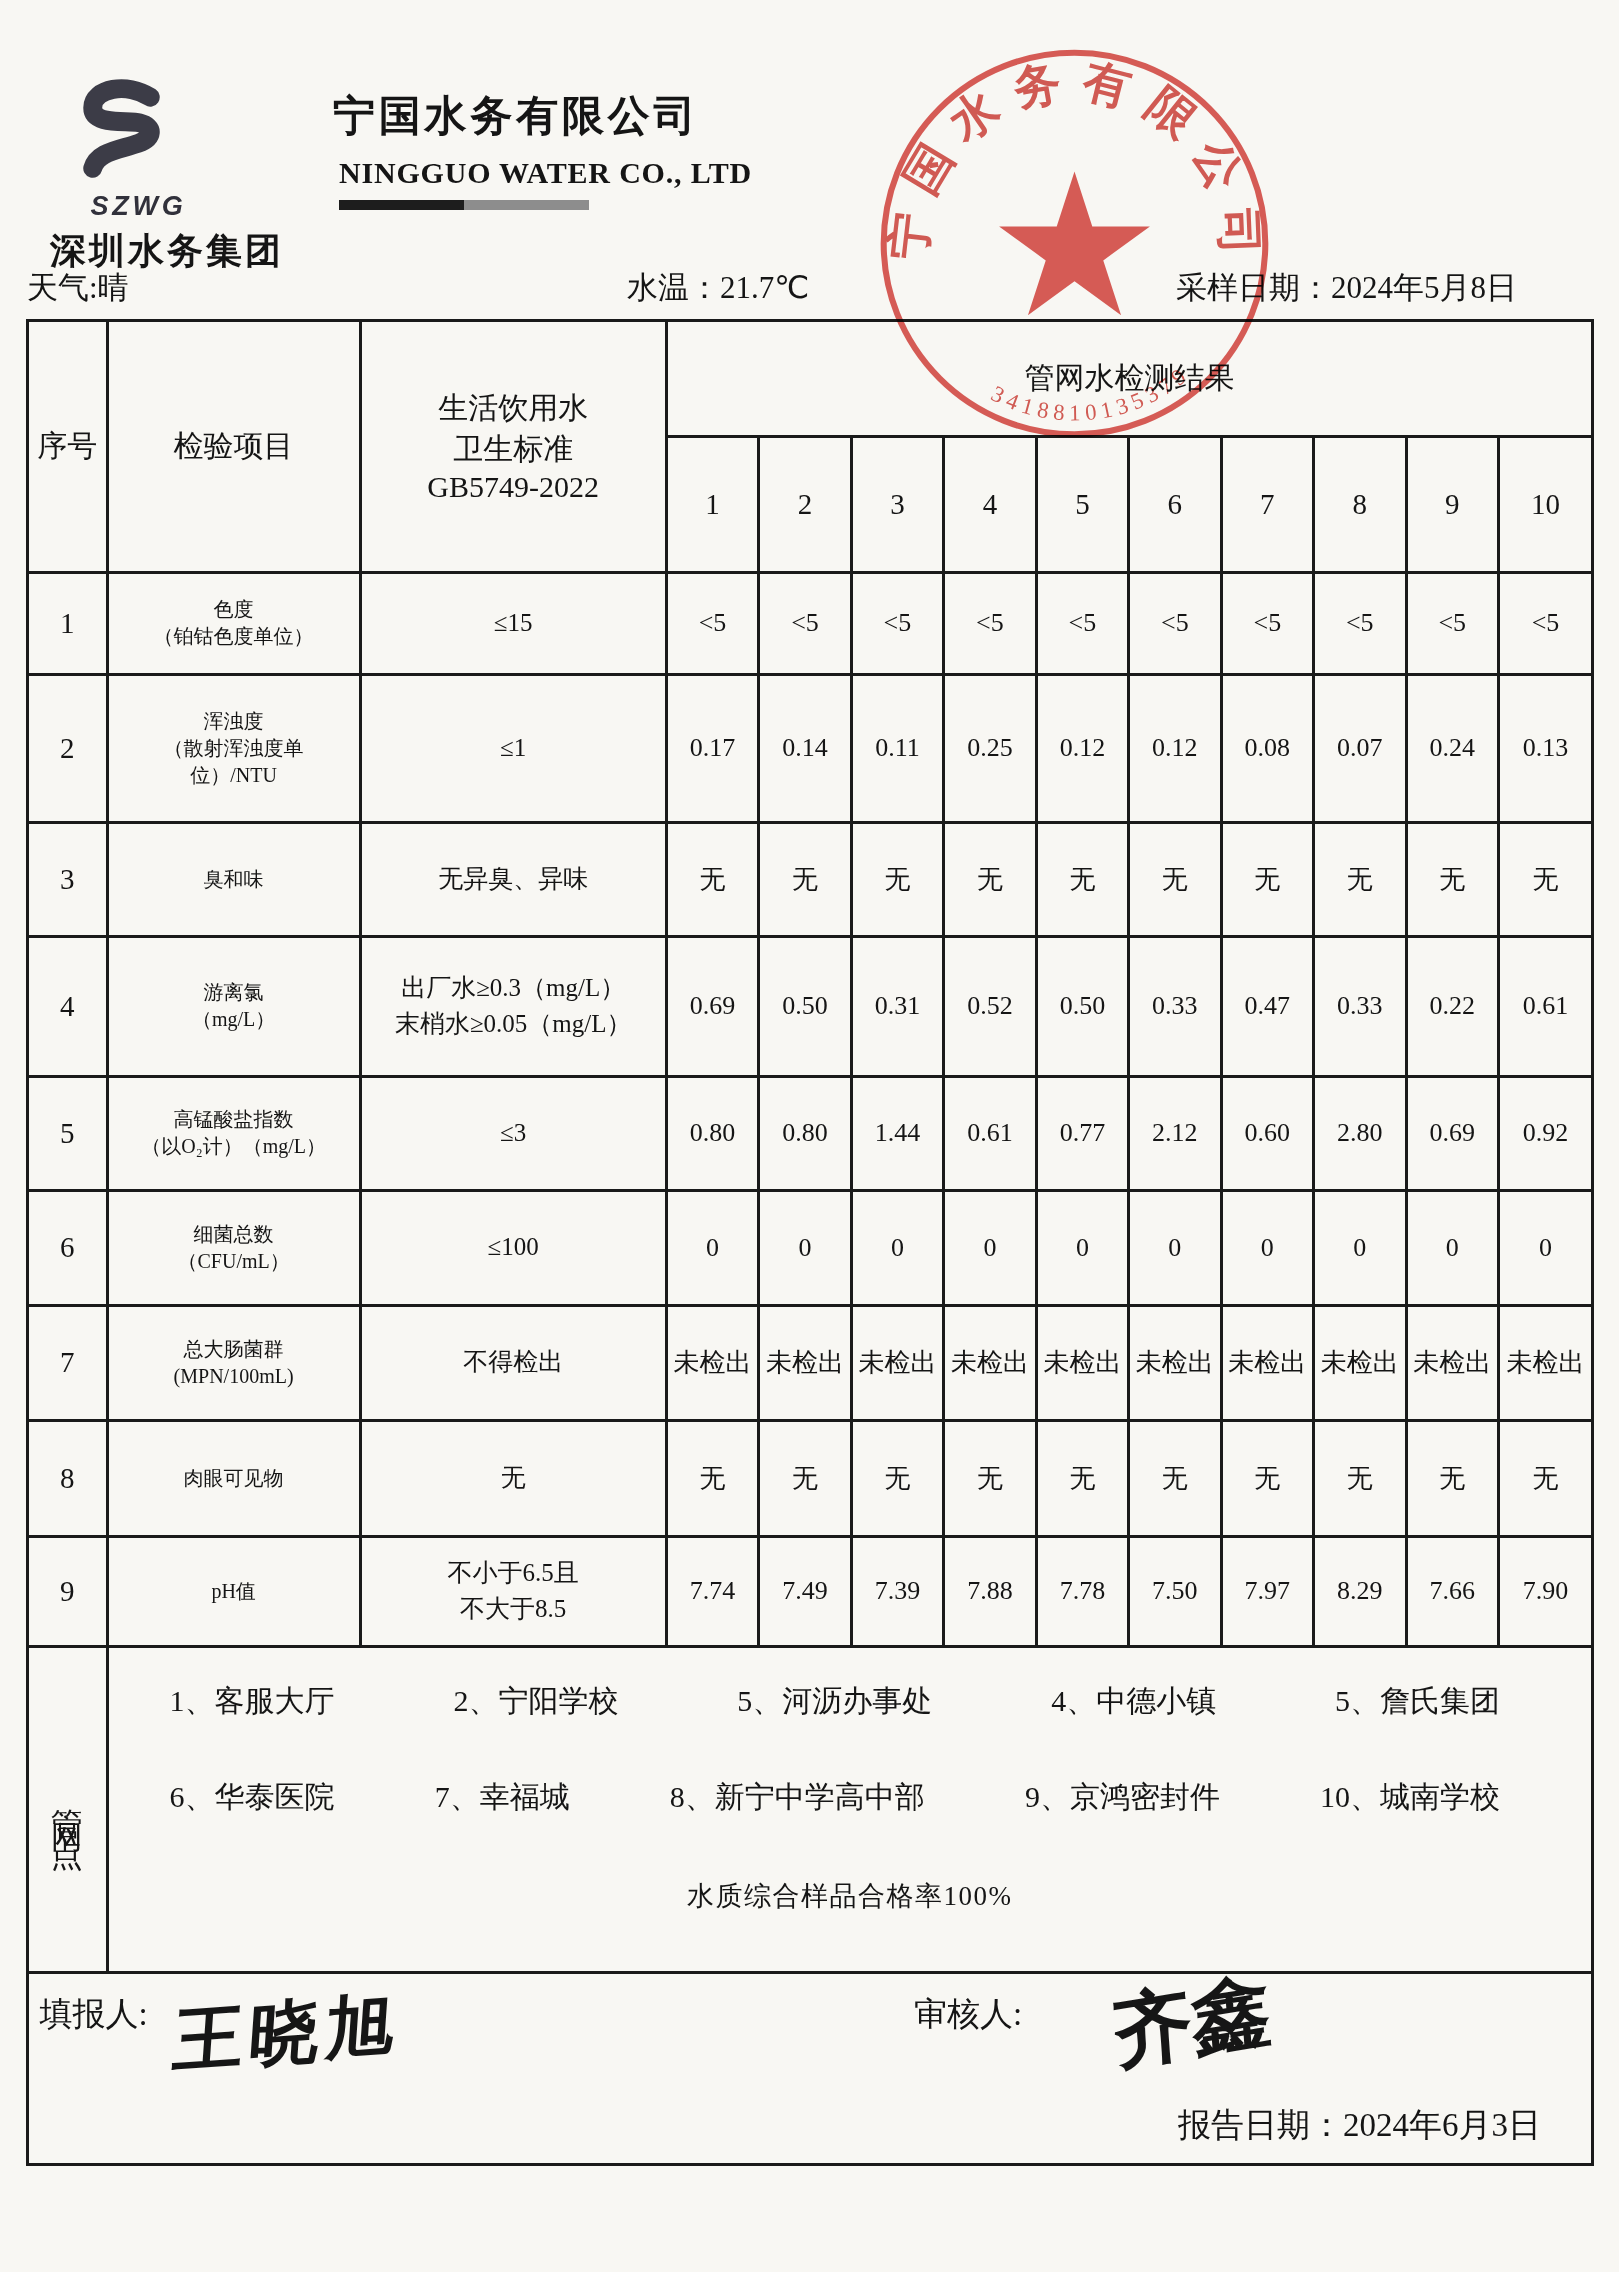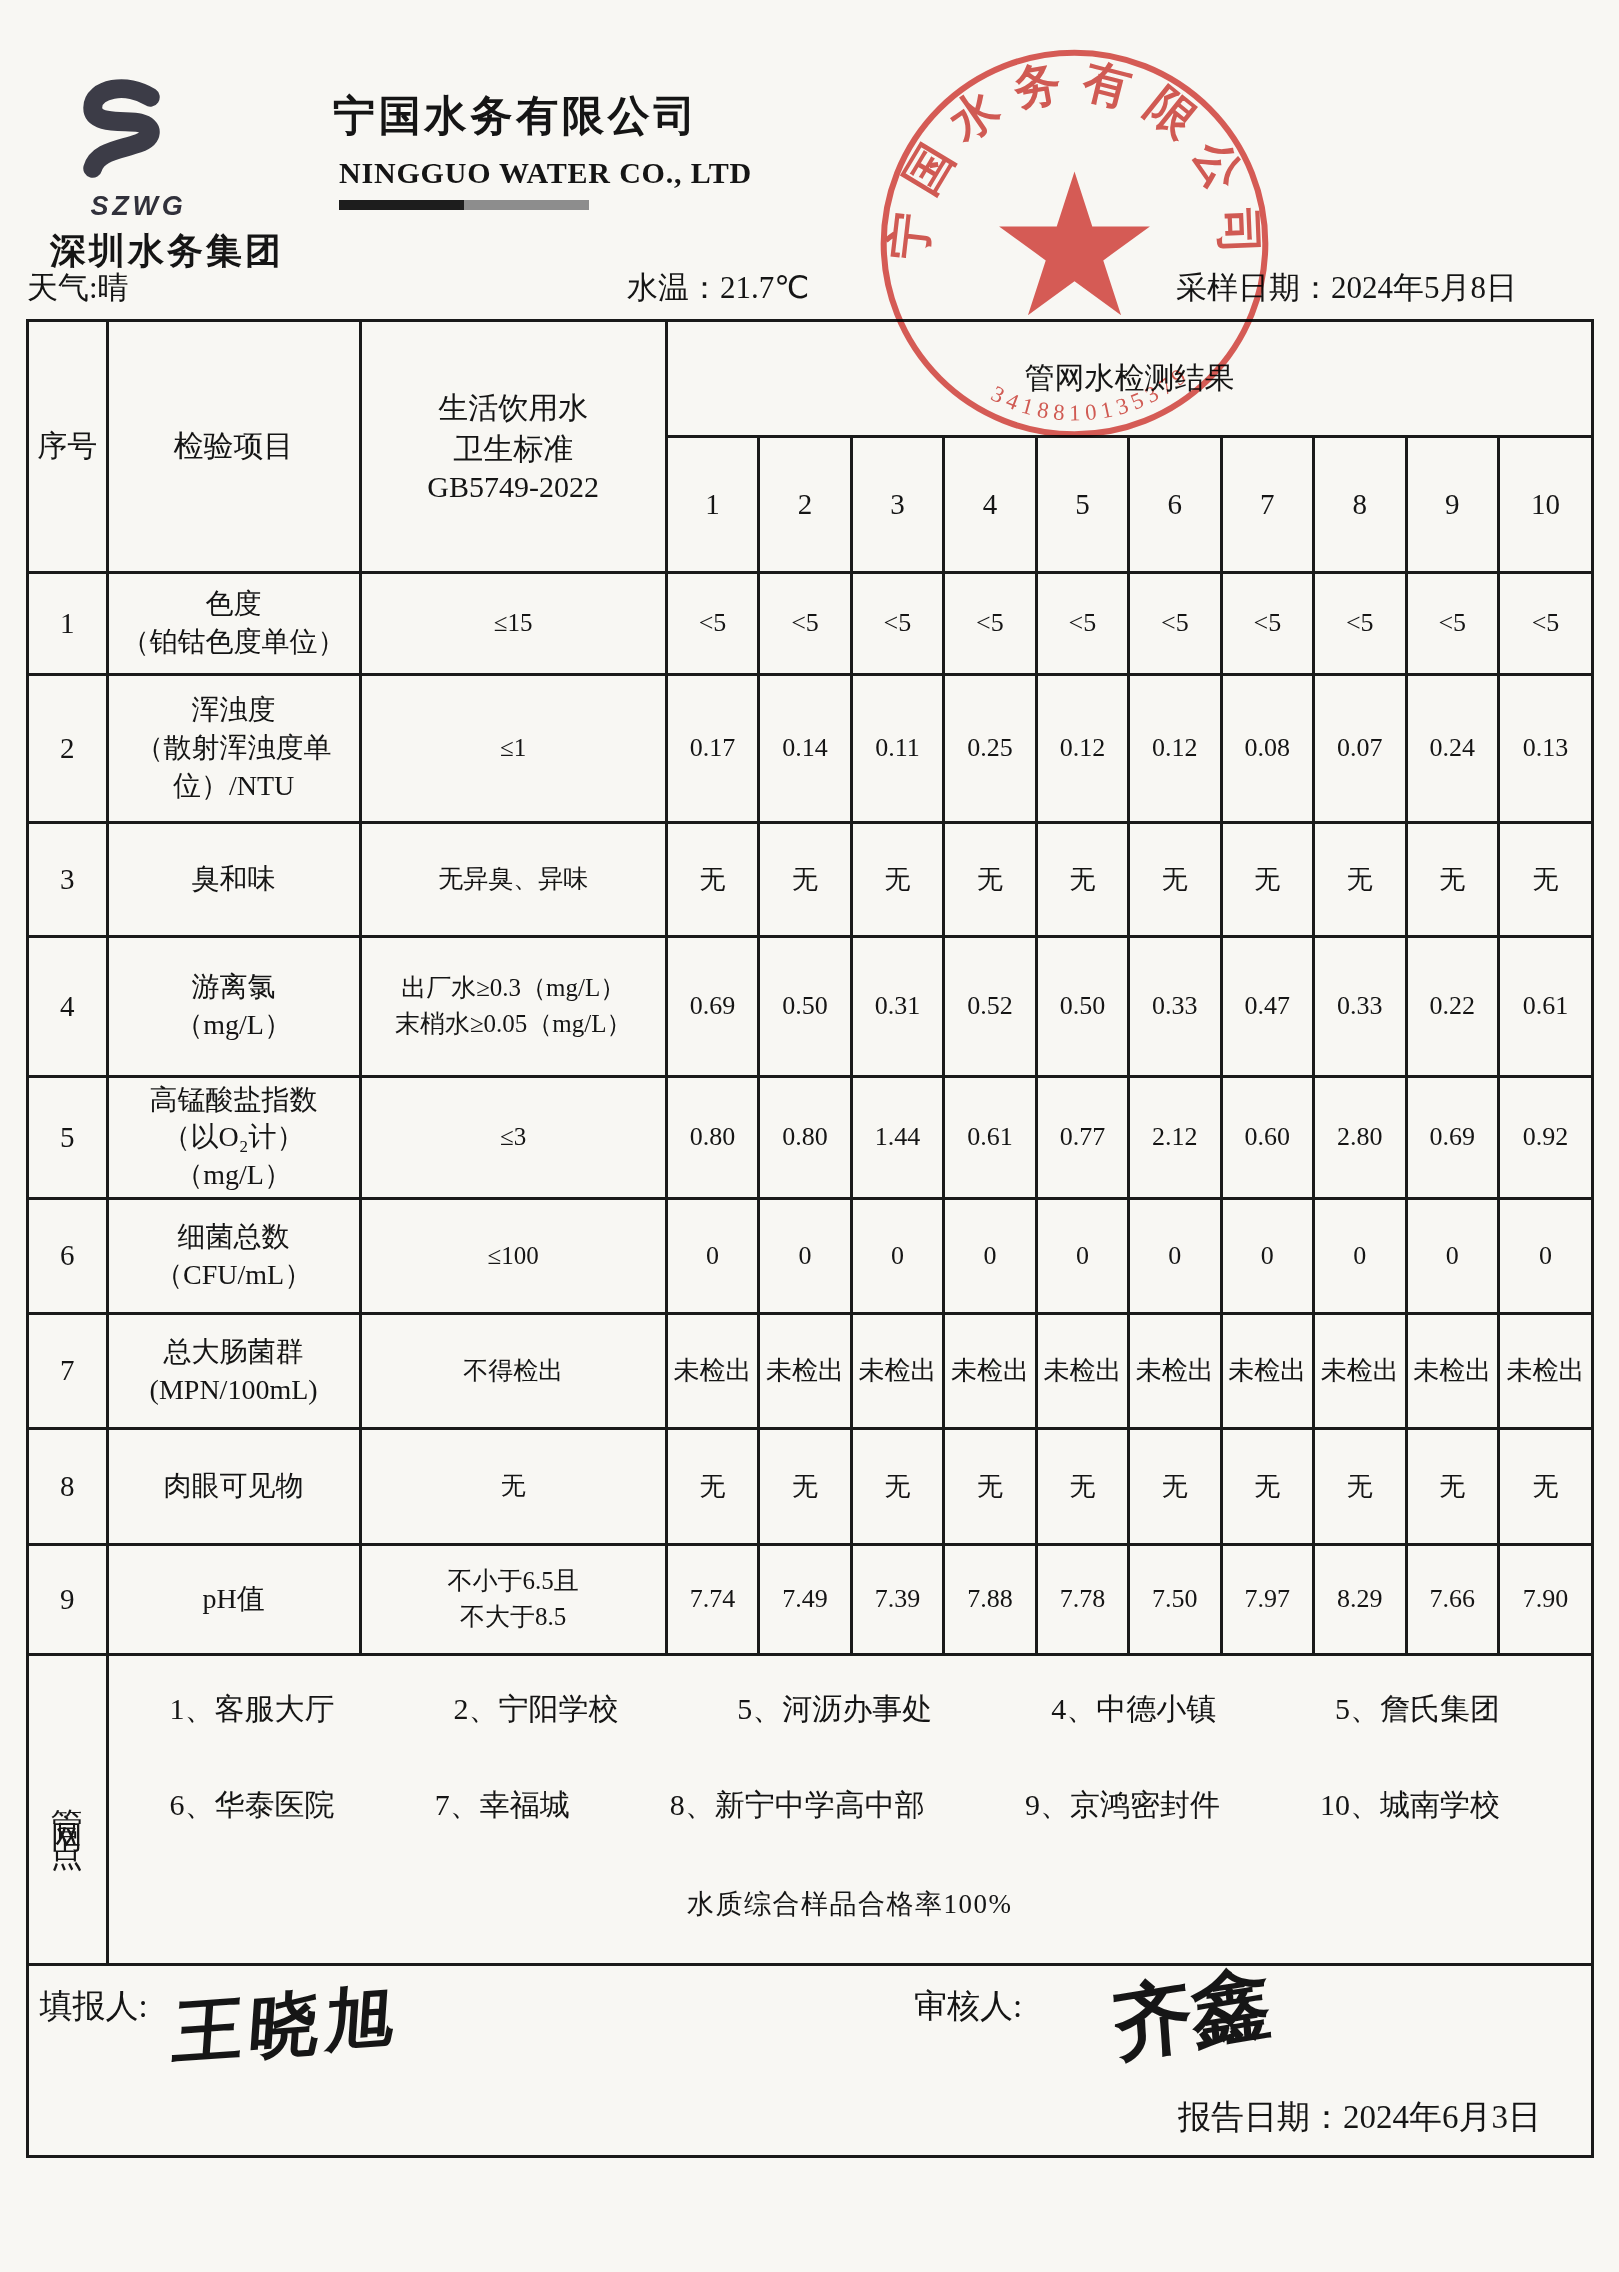--- a/index.html
+++ b/index.html
@@ -38,27 +38,27 @@
   thead tr.hrow-a { height:114px; }
   thead tr.hrow-b { height:136px; }
   thead th { font-size:30px; }
   thead .hcol-num { font-size:29px; }
   tbody.rows tr:nth-child(1){height:102px} tbody.rows tr:nth-child(2){height:148px}
   tbody.rows tr:nth-child(3){height:114px} tbody.rows tr:nth-child(4){height:140px}
   tbody.rows tr:nth-child(5){height:114px} tbody.rows tr:nth-child(6){height:115px}
   tbody.rows tr:nth-child(7){height:115px} tbody.rows tr:nth-child(8){height:116px}
   tbody.rows tr:nth-child(9){height:110px}
   .c-seq { font-size:29px; }
-  .c-item { font-size:28px; line-height:1.35; }
+  .c-item { font-size:20px; line-height:1.35; }
   .c-std { font-size:25px; line-height:1.45; }
   .c-val { font-size:26px; }
   
   .net-label { font-size:32px; }
   .net-label span { writing-mode:vertical-lr; letter-spacing:15px; }
-  td.net-cell { padding:0 0 2px 0; }
+  td.net-cell { padding:0 0 18px 0; }
   .net-line { display:flex; justify-content:space-between; align-items:center;
     padding:0 91px 0 61px; font-size:30px; white-space:nowrap; }
   .net-line.n1 { height:77px; }
   .net-line.n2 { height:85px;text-align:center; }
   .net-pass { height:83px; display:flex; align-items:center; justify-content:center;
     font-size:27px; letter-spacing:1.5px; }
   
   .sign-area { position:relative; height:192px; border-top:3px solid #1a1a1a; }
   .sig-label { position:absolute; font-size:33px; }
   .lab-filler { left:10.6px; top:18px; }

